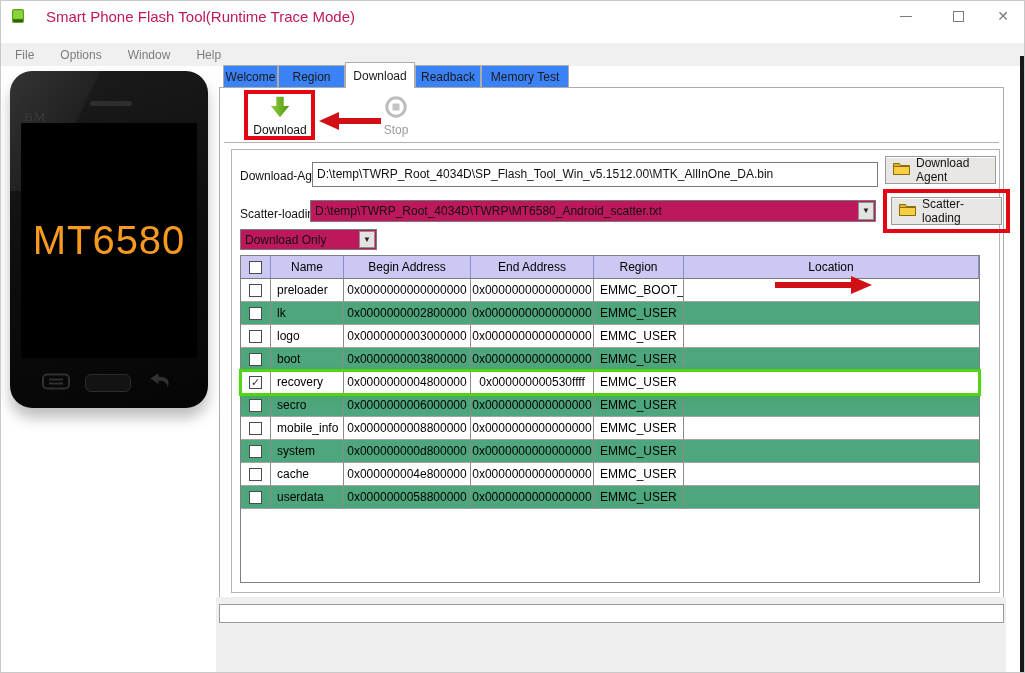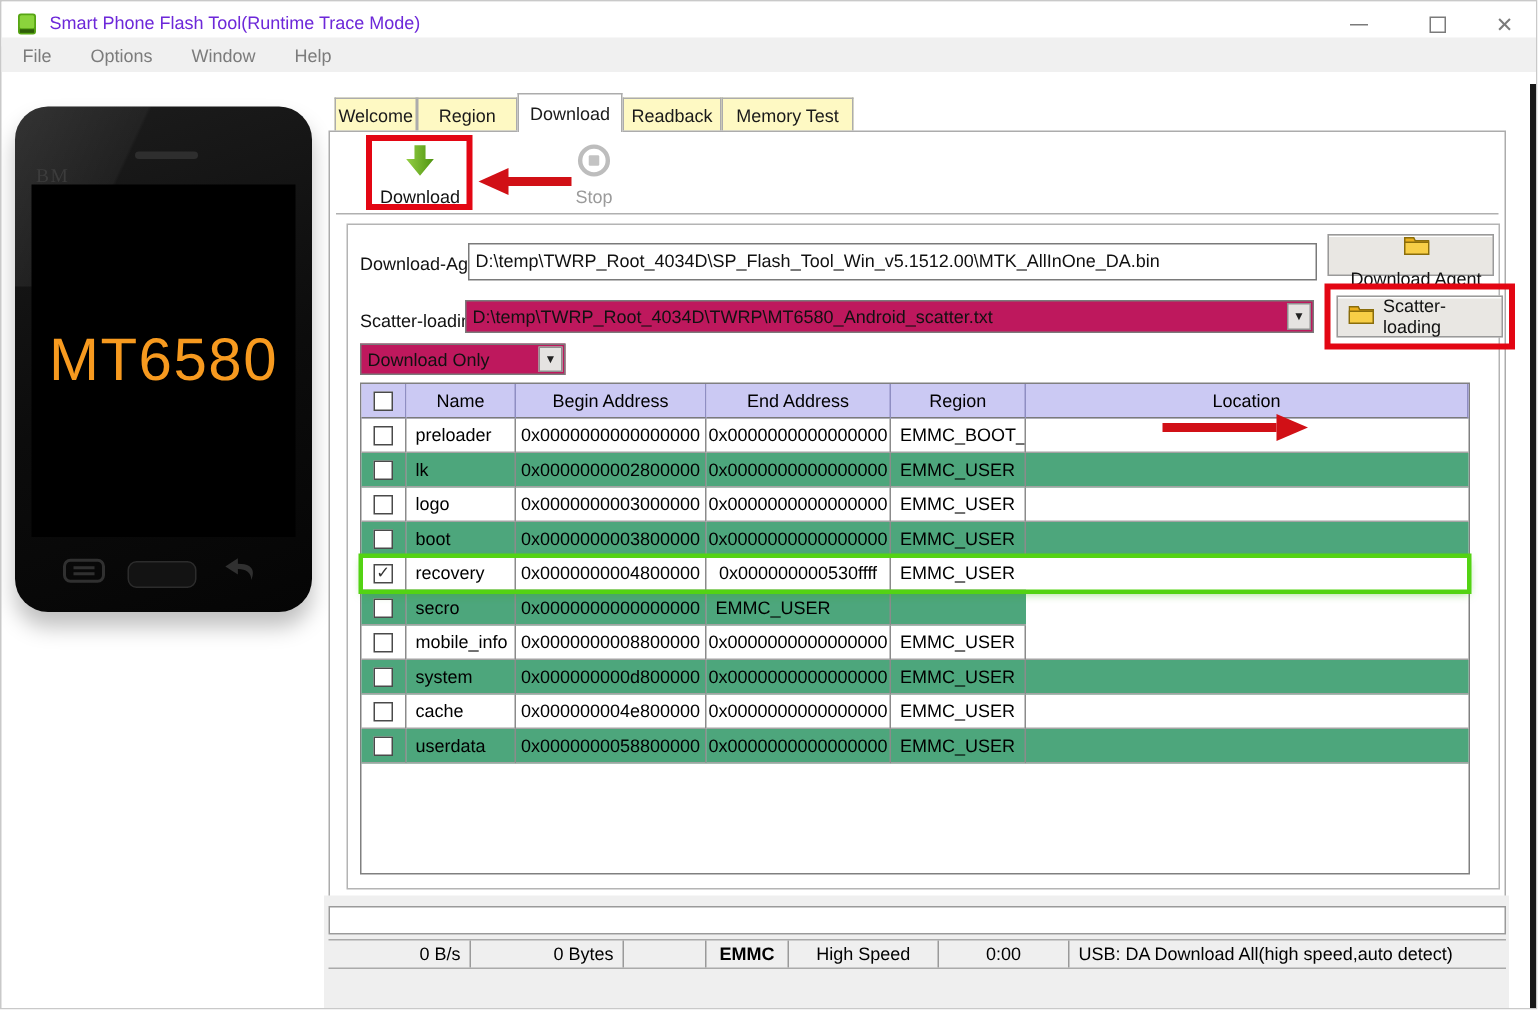--- a/index.html
+++ b/index.html
@@ -3,43 +3,43 @@
 <meta charset="utf-8">
 <style>
   * { margin:0; padding:0; box-sizing:border-box; }
   html,body { background:#ffffff; }
   body { font-family:"Liberation Sans", sans-serif; }
   .screen { position:relative; width:1025px; height:673px; background:#fff; overflow:hidden; border:1px solid #c9c9c9; }
 
   
   .titlebar { position:absolute; left:0; top:0; width:100%; height:30px; background:#fff; }
   .app-icon { position:absolute; left:9px; top:7px; width:16px; height:16px; }
-  .title-text { position:absolute; left:32px; top:7px; font-size:12px; color:#6d28d9; }
+  .title-text { position:absolute; left:45px; top:7px; font-size:15px; color:#be185d; }
   .win-btn { position:absolute; top:0; width:40px; height:30px; display:flex; align-items:center; justify-content:center; color:#7b7b7b; font-size:14px; }
   .btn-min { left:885px; } .btn-max { left:937px; } .btn-close { left:982px; }
   .maxbox { width:11px; height:11px; border:1px solid #7b7b7b; display:inline-block; }
   .minline { width:12px; height:0; border-top:1px solid #7b7b7b; display:inline-block; }
 
   
-  .menubar { position:absolute; left:0; top:24px; width:100%; height:23px; background:#f0f0f0; display:flex; align-items:center; padding-left:8px; gap:0; }
+  .menubar { position:absolute; left:0; top:42px; width:100%; height:23px; background:#f0f0f0; display:flex; align-items:center; padding-left:8px; gap:0; }
   .menu-item { color:#7c7c7c; font-size:12px; padding:3px 12px 3px 6px; margin-right:8px; }
 
   
   .phone { position:absolute; left:9px; top:70px; width:198px; height:337px; background:linear-gradient(160deg,#1d1d1d 0%,#0c0c0c 55%,#050505 100%); border-radius:22px; box-shadow:0 10px 14px rgba(0,0,0,0.25); overflow:hidden; }
   .phone::before { content:""; position:absolute; left:0; top:0; width:100%; height:120px; background:linear-gradient(115deg, rgba(255,255,255,0.10) 0%, rgba(255,255,255,0.04) 35%, transparent 36%); pointer-events:none; }
   .phone-brand { position:absolute; left:14px; top:38px; color:#3c3c3c; font-family:"Liberation Serif", serif; font-size:13px; letter-spacing:1px; }
   .speaker { position:absolute; left:80px; top:30px; width:42px; height:5px; border-radius:3px; background:#2e2e2e; }
   .phone-screen { position:absolute; left:11px; top:52px; width:176px; height:235px; background:#000; display:flex; align-items:center; justify-content:center; }
   .chip-text { color:#f79a1f; font-size:40px; font-weight:normal; letter-spacing:1px; }
   .phone-nav { position:absolute; left:0; bottom:14px; width:100%; display:flex; align-items:center; justify-content:space-around; padding:0 24px; }
   .nav-home { width:46px; height:18px; border-radius:6px; background:#131313; border:1px solid #2c2c2c; }
 
   
   .tabpage { position:absolute; left:218px; top:86px; width:785px; height:514px; background:#fff; border:1px solid #acacac; }
-  .tab { position:absolute; top:64px; height:23px; background:#fef9c3; border:1px solid #acacac; border-bottom:none; font-size:12px; color:#1a1a1a; display:flex; align-items:center; justify-content:center; }
+  .tab { position:absolute; top:64px; height:23px; background:#3b82f6; border:1px solid #acacac; border-bottom:none; font-size:12px; color:#1a1a1a; display:flex; align-items:center; justify-content:center; }
   .tab.active { top:61px; height:26px; background:#fff; z-index:3; }
   .tab-welcome { left:222px; width:55px; }
   .tab-format  { left:277px; width:67px; }
   .tab-download{ left:344px; width:70px; }
   .tab-readback{ left:414px; width:66px; }
   .tab-memtest { left:480px; width:88px; }
 
   
   .dl-hibox { position:absolute; left:24px; top:2px; width:71px; height:50px; border:4px solid #e30613; z-index:4; }
   .dl-btn { position:absolute; left:30px; top:7px; width:60px; height:42px; display:flex; flex-direction:column; align-items:center; justify-content:space-between; }
@@ -56,21 +56,21 @@
   .fieldlabel { position:absolute; font-size:12px; color:#111; }
   .lbl-da { left:8px; top:19px; }
   .lbl-scatter { left:8px; top:57px; }
   .textbox { position:absolute; left:80px; top:12px; width:566px; height:25px; border:1px solid #7a7a7a; background:#fff; font-size:12px; color:#111; padding:0 4px; line-height:23px; white-space:nowrap; overflow:hidden; }
   .combobox { position:absolute; border:1px solid #7a7a7a; background:#be185d; font-size:12px; color:#111; line-height:20px; padding-left:4px; white-space:nowrap; overflow:hidden; }
   .cb-scatter { left:78px; top:50px; width:566px; height:22px; }
   .cb-mode { left:8px; top:79px; width:137px; height:21px; }
   .cb-arrow { position:absolute; right:1px; top:1px; bottom:1px; width:16px; background:#e5e3e1; border:1px solid #8f8f8f; display:flex; align-items:center; justify-content:center; font-size:8px; color:#222; }
 
   .sidebtn { position:absolute; width:111px; height:28px; background:#e9e7e3; border:1px solid #9a9a9a; display:flex; align-items:center; gap:6px; padding-left:7px; font-size:12px; color:#111; box-shadow:inset 0 1px 0 #fff; }
-  .btn-da { left:653px; top:6px;flex-direction:column; }
+  .btn-da { left:653px; top:6px; }
   .btn-scatter { left:659px; top:47px; }
   .scatter-hibox { position:absolute; left:651px; top:39px; width:127px; height:44px; border:4px solid #e30613; z-index:4; }
 
   
   .ptable { position:absolute; left:8px; top:105px; width:740px; height:328px; border:1px solid #808080; background:#fff; }
   .prow { display:grid; grid-template-columns:30px 73px 127px 123px 90px 295px; height:23px; }
   .pcell { border-right:1px solid #8b8b8b; border-bottom:1px solid #a3a3a3; font-size:12px; color:#000; line-height:22px; padding-left:6px; white-space:nowrap; overflow:hidden; }
   .pcell:last-child { border-right:none; }
   .pcell.center { text-align:center; padding-left:0; }
   .phead .pcell { background:#cbc9f3; border-right:1px solid #8f8ec2; border-bottom:1px solid #7a7a7a; text-align:center; padding-left:0; }
@@ -286,20 +286,21 @@
               <div class="pcell">recovery</div>
               <div class="pcell center">0x0000000004800000</div>
               <div class="pcell center">0x000000000530ffff</div>
               <div class="pcell">EMMC_USER</div>
             </div>
             <div class="prow green">
               <div class="pcell cbcell">
                 <span class="checkbox"></span>
               </div>
               <div class="pcell">secro</div>
+              <div class="pcell center">0x0000000006000000</div>
               <div class="pcell center">0x0000000000000000</div>
               <div class="pcell">EMMC_USER</div>
               <div class="pcell"></div>
             </div>
             <div class="prow">
               <div class="pcell cbcell">
                 <span class="checkbox"></span>
               </div>
               <div class="pcell">mobile_info</div>
               <div class="pcell center">0x0000000008800000</div>
@@ -337,24 +338,15 @@
               <div class="pcell">EMMC_USER</div>
               <div class="pcell"></div>
             </div>
           </div>
       </div>
     </div>
   </div>
 
   <div class="bottom-zone"></div>
   <div class="progressbar"></div>
-  <div class="statusbar">
-    <div class="seg s1 right">0 B/s</div>
-    <div class="seg s2 right">0 Bytes</div>
-    <div class="seg s3"></div>
-    <div class="seg s4 center bold">EMMC</div>
-    <div class="seg s5 center">High Speed</div>
-    <div class="seg s6 center">0:00</div>
-    <div class="seg s7">USB: DA Download All(high speed,auto detect)</div>
-  </div>
 
   <div class="dark-strip"></div>
 </div>
 
 </body></html>

